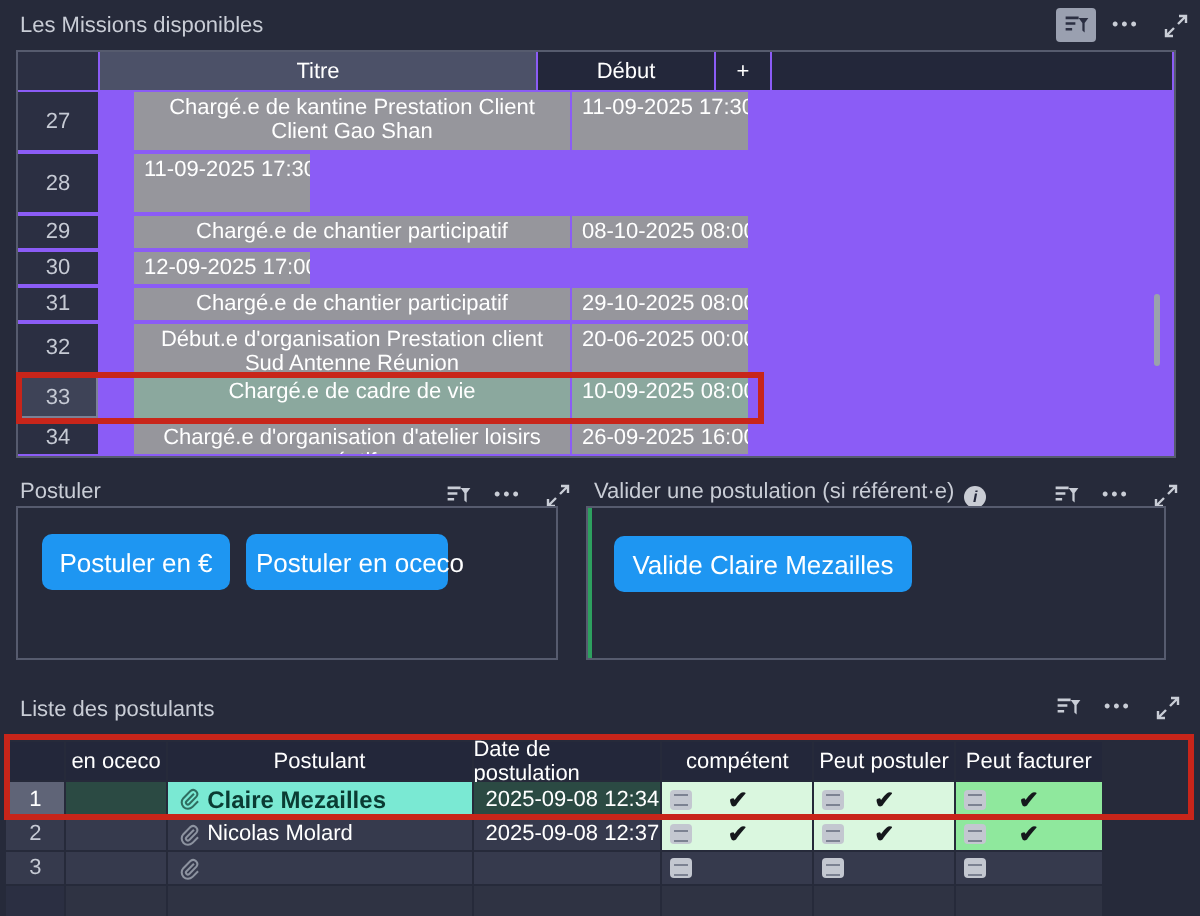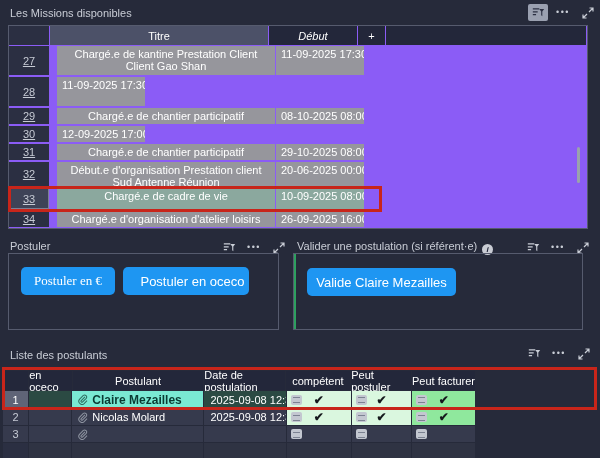--- a/index.html
+++ b/index.html
@@ -17,52 +17,52 @@
   .info{display:inline-flex;align-items:center;justify-content:center;width:11px;height:11px;
     border-radius:50%;background:#c9ccd4;color:#23273a;font-size:8px;font-weight:bold;
     font-style:italic;margin-left:5px;vertical-align:-2px;}
   
   .missions-box{position:absolute;left:8px;top:25px;width:580px;height:204px;
     background:#8b5cf6;border:1px solid #565b6e;box-sizing:border-box;overflow:hidden;}
   .m-head{display:flex;height:19px;font-size:11px;}
   .m-head .hc{display:flex;align-items:center;justify-content:center;margin-right:1px;box-sizing:border-box;}
   .hc-num{width:40px;background:#2b2f42;}
   .hc-title{width:218px;background:#4c5168;}
-  .hc-start{width:88px;background:#23273a;font-style:italic;}
+  .hc-start{width:88px;background:#23273a;}
   .hc-plus{width:27px;background:#23273a;}
   .hc-fill{flex:1;background:#23273a;margin-right:0;}
   .m-rows{position:absolute;left:0;top:20px;right:0;}
   .m-row{display:flex;margin-bottom:2px;}
   .m-row .cell{box-sizing:border-box;font-size:11px;line-height:12px;overflow:hidden;}
   .m-num{width:40px;background:#2b2f42;color:#c6cad4;display:flex;align-items:center;
-    justify-content:center;margin-right:8px;text-decoration:underline;}
+    justify-content:center;margin-right:18px;}
   .m-title{width:218px;background:#96969c;color:#fff;padding:2px 6px;margin-right:1px;text-align:center;}
   .m-start{width:88px;background:#96969c;color:#fff;padding:2px 5px;white-space:nowrap;}
   .m-row.sel .m-title,.m-row.sel .m-start{background:#8ba89e;}
   .m-row.sel .m-num{background:#3e4357;outline:1px solid #7b8195;outline-offset:-1px;}
   .m-row:nth-child(1){height:29px}.m-row:nth-child(2){height:29px}
   .m-row:nth-child(3){height:16px}.m-row:nth-child(4){height:16px}
   .m-row:nth-child(5){height:16px}.m-row:nth-child(6){height:24px}
   .m-row:nth-child(7){height:21px}.m-row:nth-child(8){height:16px}
   .m-row .cell{height:100%;}
   .m-scroll{position:absolute;right:7px;top:121px;width:3px;height:36px;background:#9aa2ac;border-radius:2px;}
   
   .box-postuler{position:absolute;left:8px;top:253px;width:271px;height:77px;
     border:1px solid #565b6e;box-sizing:border-box;}
   .box-valider{position:absolute;left:293px;top:253px;width:290px;height:77px;
     border:1px solid #565b6e;box-sizing:border-box;}
   .box-valider .green-edge{position:absolute;left:0;top:0;bottom:0;width:2px;background:#2da05f;}
   .btn{position:absolute;background:#1e96f2;color:#fff;border:none;border-radius:5px;
     font-size:13px;font-family:inherit;display:flex;align-items:center;justify-content:center;
     white-space:nowrap;cursor:pointer;}
-  #btn-euro{left:12px;top:13px;width:94px;height:28px;font-family:Liberation Serif, serif;}
-  #btn-oceco{left:114px;top:13px;width:126px;height:28px;padding-left:19px;}
+  #btn-euro{left:12px;top:13px;width:94px;height:28px;}
+  #btn-oceco{left:114px;top:13px;width:101px;height:28px;padding-left:19px;}
   #btn-valide{left:13px;top:14px;width:149px;height:28px;text-align:right;}
   
-  .p-table{position:absolute;left:3px;top:371px;width:472px;}
+  .p-table{position:absolute;left:3px;top:371px;width:548px;}
   .p-head{display:flex;height:19px;font-size:11px;margin-bottom:1px;}
   .p-head .hc{display:flex;align-items:center;justify-content:center;margin-right:1px;box-sizing:border-box;background:#23273a;}
   .ph-num{width:32px;background:#2b2f42;}
   .ph-oceco{width:54px;}
   .ph-name{width:166px;background:#4c5168;}
   .ph-date{width:102px;}
   .ph-c1{width:82px;}
   .ph-c2{width:76px;}
   .ph-c3{width:80px;margin-right:0 !important;}
   .p-row{display:flex;margin-bottom:1px;}

